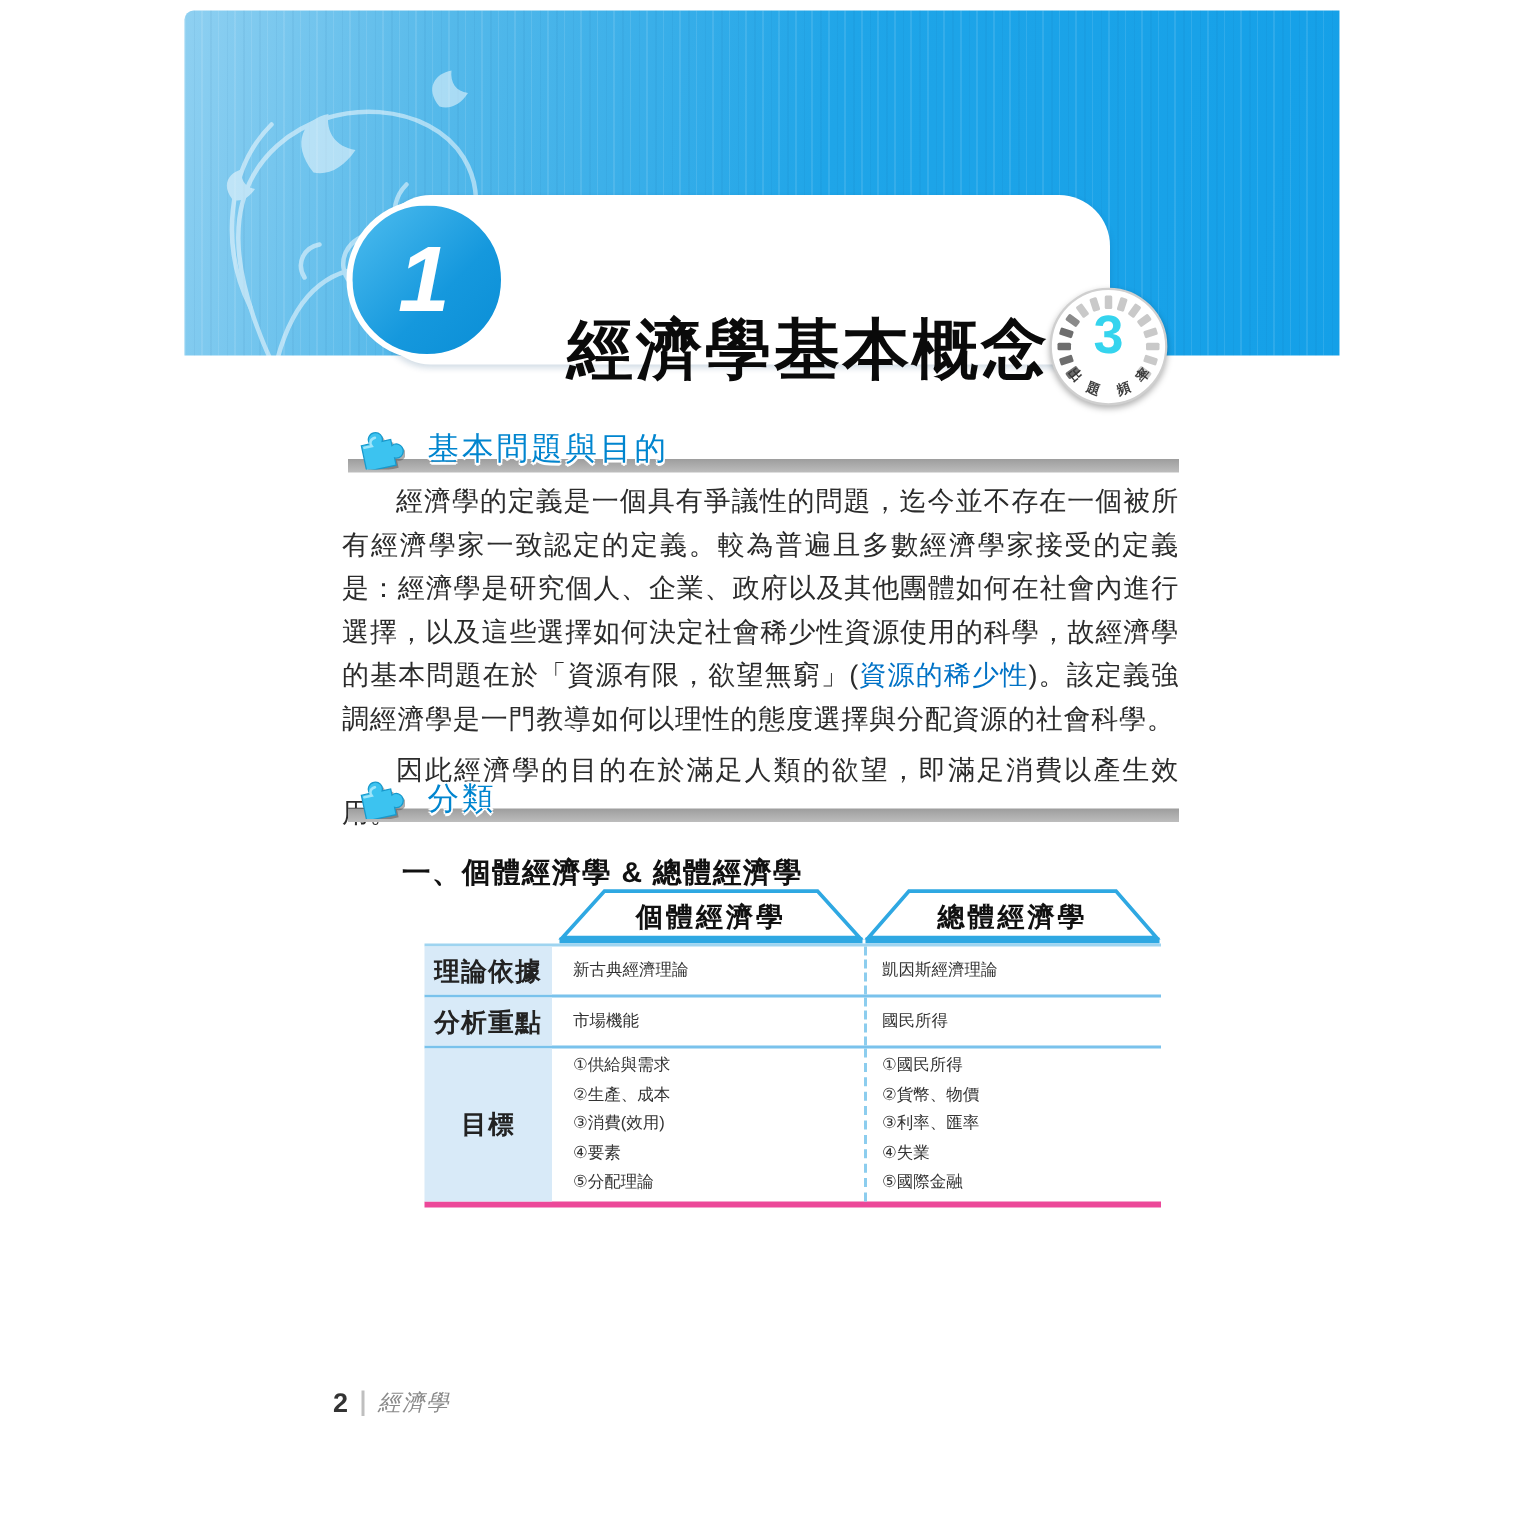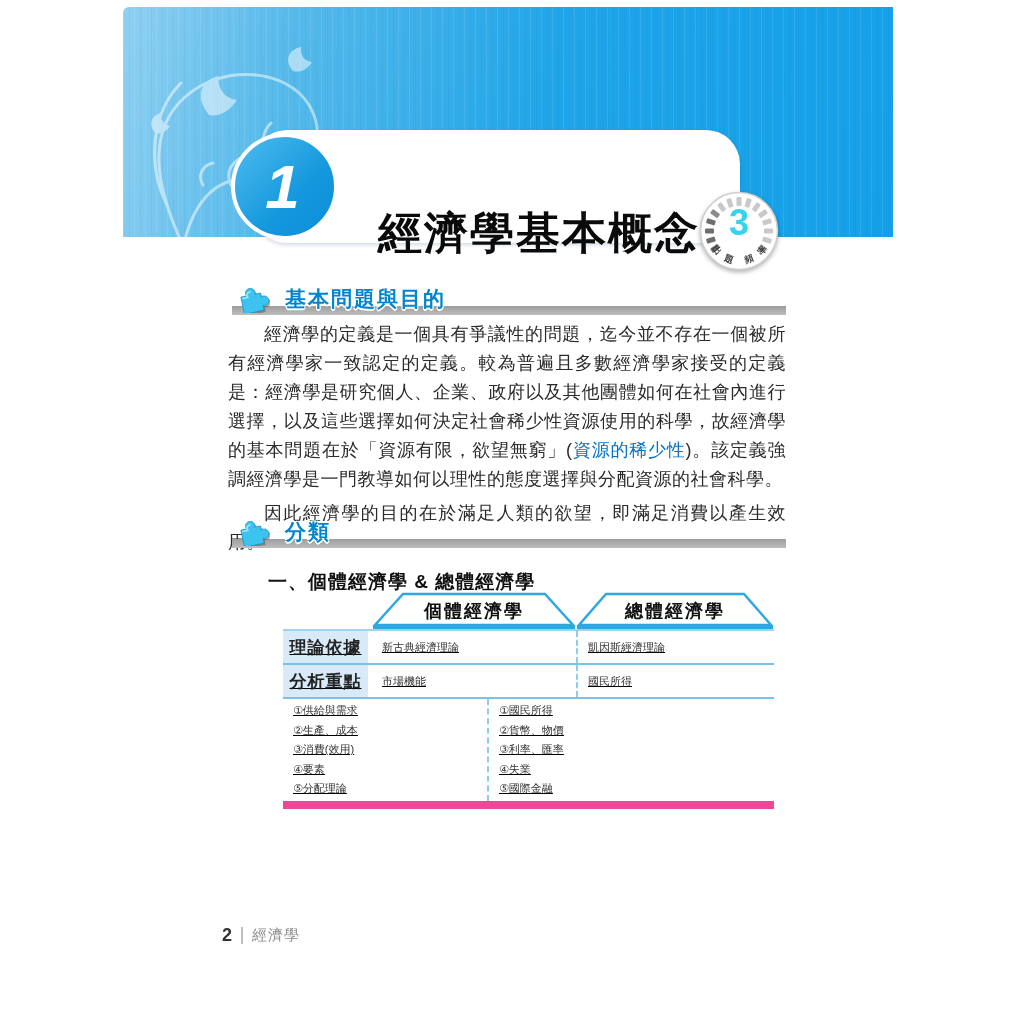--- a/index.html
+++ b/index.html
@@ -29,21 +29,21 @@
   .freq-num{position:absolute;left:0;top:10px;width:80px;text-align:center;font-size:36px;font-weight:bold;
             color:#35d4ee;line-height:44px;}
   .freq-char{position:absolute;font-size:9px;font-weight:bold;color:#3a3a3a;width:10px;height:10px;
              text-align:center;line-height:10px;}
 
   
   .section-heading{position:absolute;left:228px;width:558px;height:33px;}
   .heading-bar{position:absolute;left:4px;right:0;bottom:1px;height:9px;
                background:linear-gradient(#9d9d9d,#bdbdbd);}
   .puzzle-icon{position:absolute;left:8px;top:0px;z-index:2;}
-  .heading-text{position:absolute;left:57px;top:2px;z-index:2;font-size:21px;font-weight:bold;color:#0085cf;
+  .heading-text{position:absolute;left:57px;top:2px;z-index:2;font-size:21px;font-weight:normal;color:#0085cf;
                letter-spacing:2px;
                text-shadow:1px 1px 0 #fff,-1px 1px 0 #fff,1px -1px 0 #fff,-1px -1px 0 #fff,0 2px 0 #fff;}
 
   
   .body-text{position:absolute;left:228px;top:320px;width:558px;color:#2b2b2b;}
   .body-par{margin:0;font-size:18px;line-height:29px;text-align:justify;text-indent:2em;
             letter-spacing:0.5px;}
   .body-par + .body-par{margin-top:5px;}
   .hl{color:#0072c6;font-weight:normal;}
 
@@ -52,36 +52,36 @@
 
   
   .cmp-table{position:absolute;left:283px;top:592px;width:491px;}
   .cmp-head{display:flex;align-items:flex-end;height:37px;text-decoration:underline;}
   .head-spacer{width:89px;}
   .trap{position:relative;width:204px;height:37px;}
   .trap.t2{width:198px;}
   .trap svg{position:absolute;left:0;top:0;}
   .trap-label{position:absolute;left:0;right:0;top:7px;text-align:center;font-size:18px;
               font-weight:bold;color:#111;letter-spacing:2px;}
-  .cmp-body{border-top:2px solid #9ed4f0;border-bottom:8px solid #ec4899;text-decoration:underline;}
+  .cmp-body{border-top:2px solid #9ed4f0;border-bottom:4px solid #ec4899;}
   .crow{display:flex;align-items:stretch;}
   .crow + .crow{border-top:2px solid #79c2ec;}
   .clabel{width:85px;background:#d8eaf8;margin-right:4px;display:flex;align-items:center;
           justify-content:center;font-size:17px;font-weight:bold;color:#222;letter-spacing:1px;}
   .ccell{box-sizing:border-box;font-size:11px;color:#333;padding:3px 10px;line-height:26px;
          white-space:pre-line;display:flex;align-items:center;}
   .c1{width:204px;}
   .c2{width:198px;border-left:2px dashed #8ccdee;}
   .crow.goals .ccell{line-height:19.5px;align-items:flex-start;padding-top:2px;padding-bottom:2px;}
 
   
   .footer{position:absolute;left:222px;top:925px;display:flex;align-items:center;gap:9px;}
   .pagenum{font-size:18px;font-weight:bold;color:#333;}
   .footer-sep{width:2px;height:17px;background:#bfbfbf;}
-  .book-title{font-size:15px;color:#8a8a8a;letter-spacing:1px;}
+  .book-title{font-size:15px;color:#8a8a8a;letter-spacing:1px;font-style:italic;}
 </style>
 </head>
 <body>
 
 <div class="canvas">
 
   <div class="header">
     <svg class="ornament" width="230" height="228" viewBox="0 0 230 228">
       <g fill="none" stroke="#ffffff" stroke-width="3" stroke-linecap="round">
         <path d="M55 226 C30 170 22 118 60 84 C98 50 162 56 184 92 C202 122 188 152 164 152 C140 152 130 126 146 110"></path>
@@ -189,20 +189,21 @@
         <div class="clabel">理論依據</div>
         <div class="ccell c1">新古典經濟理論</div>
         <div class="ccell c2">凱因斯經濟理論</div>
       </div>
       <div class="crow">
         <div class="clabel">分析重點</div>
         <div class="ccell c1">市場機能</div>
         <div class="ccell c2">國民所得</div>
       </div>
       <div class="crow goals">
+        <div class="clabel">目標</div>
         <div class="ccell c1">①供給與需求
 ②生產、成本
 ③消費(效用)
 ④要素
 ⑤分配理論</div>
         <div class="ccell c2">①國民所得
 ②貨幣、物價
 ③利率、匯率
 ④失業
 ⑤國際金融</div>

